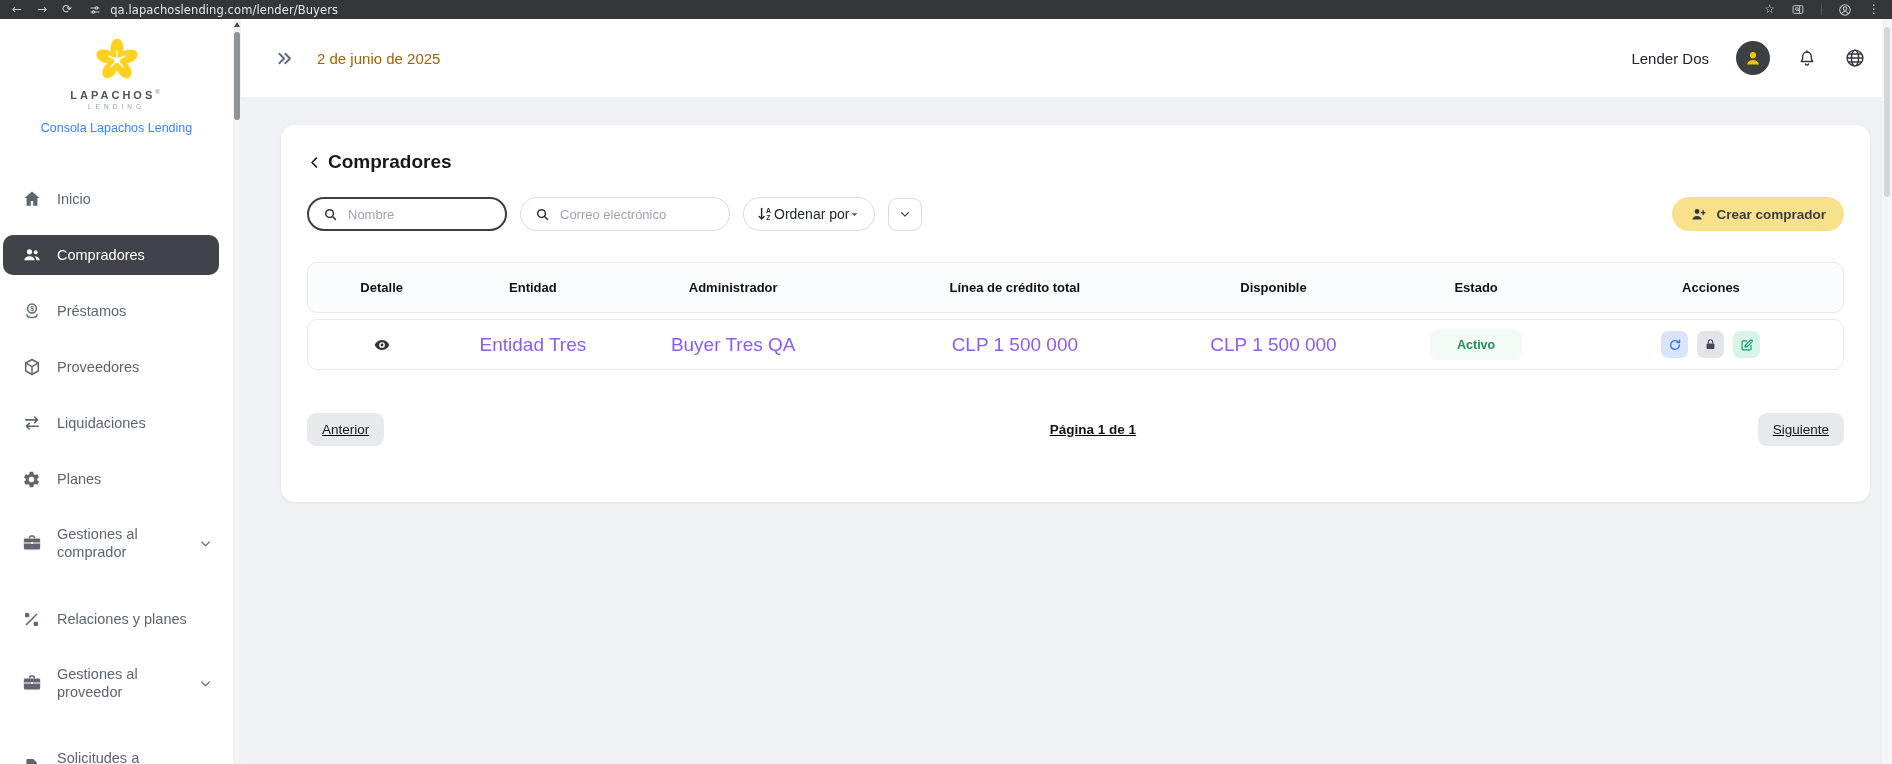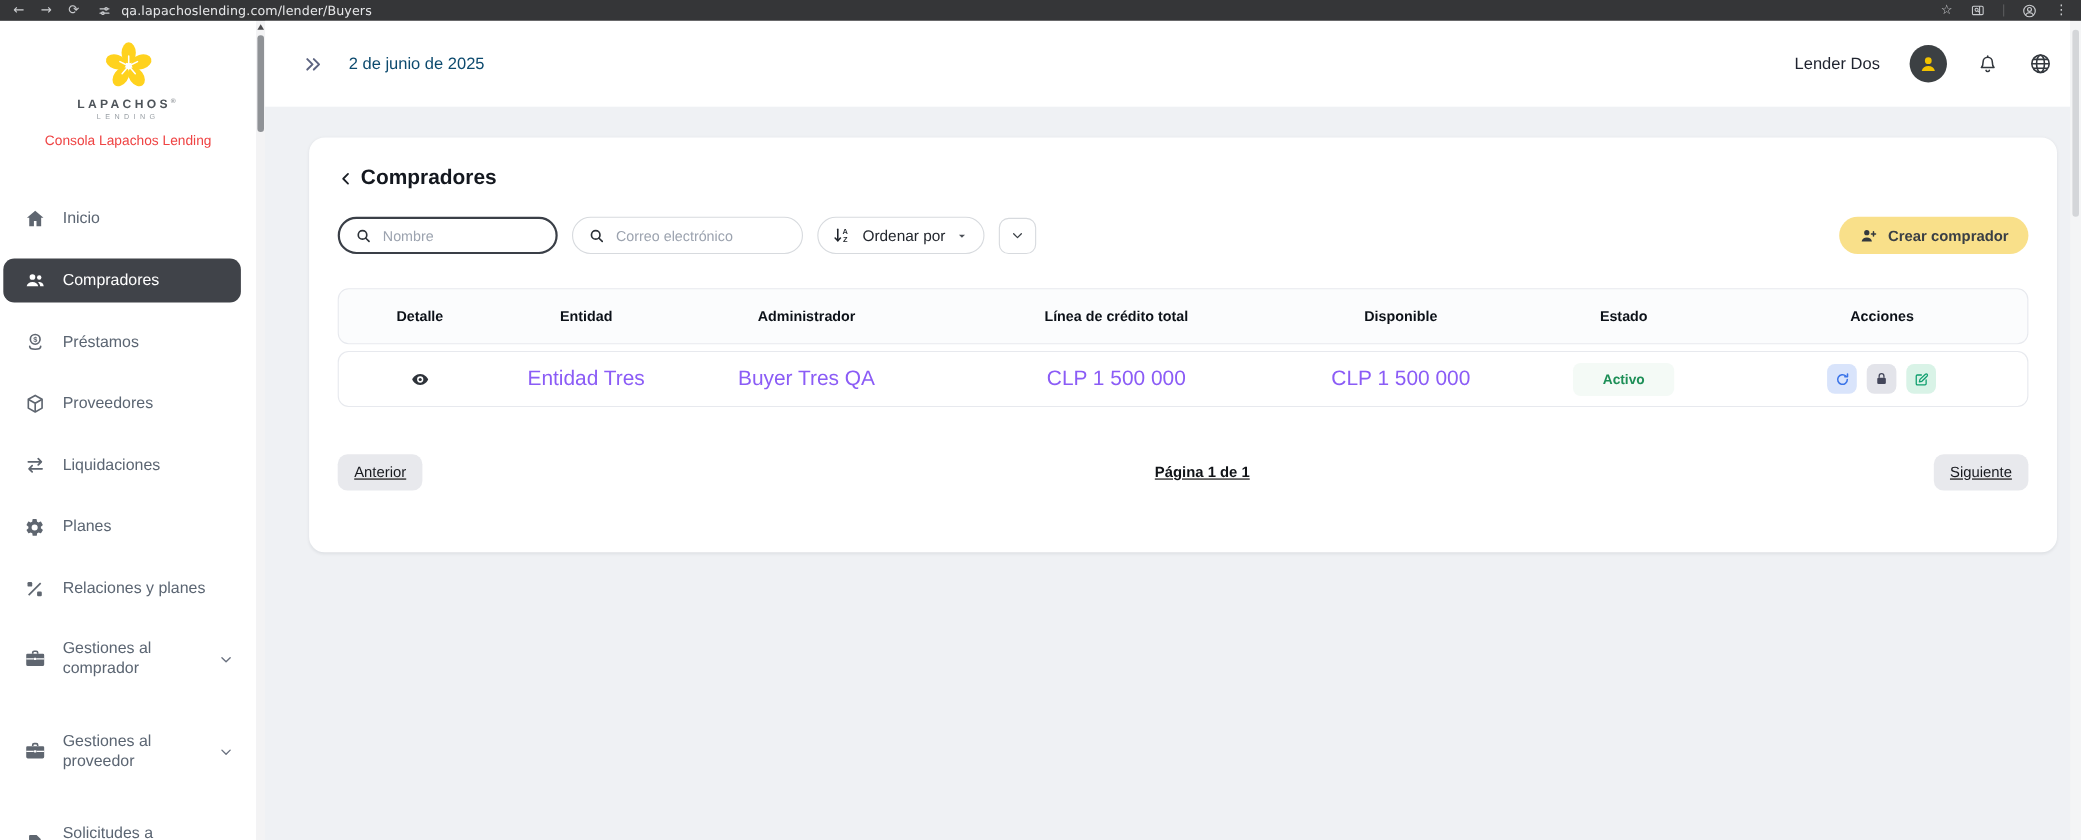--- a/index.html
+++ b/index.html
@@ -33,21 +33,21 @@
     position:absolute; top:3px; left:1px; width:0; height:0;
     border-left:3px solid transparent; border-right:3px solid transparent; border-bottom:5px solid #4c4c4f;
   }
   .sidebar-scroll .thumb { position:absolute; top:13px; left:1px; width:6px; height:88px; background:#8f9296; border-radius:3px; }
 
   .logo-block { padding-top:16px; text-align:center; height:141px; }
   .logo-flower { margin:0 auto; width:50px; height:50px; position:relative; }
   .brand { font-size:11px; font-weight:bold; letter-spacing:3px; color:#4e545a; margin-top:4px; }
   .brand sup { font-size:6px; color:#8a8f94; }
   .brand-sub { font-size:6.5px; letter-spacing:4px; color:#9aa0a6; margin-top:2px; }
-  .console-label { font-size:12.5px; color:#ef4444; margin-top:11px; }
+  .console-label { font-size:12.5px; color:#3b82f6; margin-top:11px; }
 
   .nav { padding-top:19px; }
   .nav-item {
     display:flex; align-items:center; gap:15px; margin:0 14px 16px 3px;
     min-height:40px; padding:0 6px 0 19px; border-radius:10px; cursor:pointer;
     color:#5b6572; font-size:14.5px;
   }
   .nav-item .nav-ico { flex:0 0 20px; color:#5f6670; }
   .nav-item .nav-label { line-height:1.25; }
   .nav-item.two-line { min-height:56px; margin-bottom:28px; }
@@ -56,21 +56,21 @@
   .nav-item.active .nav-ico { color:#ffffff; }
   .nav-chevron { margin-left:auto; color:#6b7280; }
 
   
   .main { position:absolute; left:241px; top:19px; width:1641px; height:745px; background:#eff1f4; }
   .main-header {
     height:78px; background:#ffffff; display:flex; align-items:center;
     padding:0 16px 0 34px;
   }
   .collapse-ico { color:#5d6480; margin-right:23px; cursor:pointer; }
-  .header-date { color:#0c4a6e; font-size:15px; }
+  .header-date { color:#a16207; font-size:15px; }
   .header-right { margin-left:auto; display:flex; align-items:center; gap:27px; }
   .user-name { color:#202430; font-size:15px; }
   .avatar {
     width:34px; height:34px; border-radius:50%; background:#3c4043;
     display:flex; align-items:center; justify-content:center; cursor:pointer;
   }
   .icon-btn { color:#33383e; cursor:pointer; background:none; border:none; padding:0; }
 
   
   .card {
@@ -89,21 +89,21 @@
   }
   .search-pill input {
     border:none; outline:none; font-size:13px; color:#3a3f47; width:130px;
     font-family:"Liberation Sans", sans-serif; background:transparent;
   }
   .search-pill input::placeholder { color:#9ca3af; }
   .pill-name { border:2px solid #3a3f47; width:200px; }
   .pill-email { border:1px solid #d7dade; width:210px; }
   .search-ico { color:#2d3238; }
   .sort-pill {
-    display:flex; align-items:center; gap:10px; height:34px; border-radius:17px;
+    display:flex; align-items:center; height:34px; border-radius:17px;
     border:1px solid #d7dade; padding:0 14px 0 12px; cursor:pointer; background:#fff;
   }
   .sort-label { font-size:14px; color:#23272e; }
   .sort-ico { color:#1f242b; }
   .caret-down { color:#4b5057; }
   .more-filters-btn {
     width:34px; height:33px; border-radius:9px; border:1px solid #d7dade; background:#fff;
     display:flex; align-items:center; justify-content:center; cursor:pointer; color:#3c4147;
   }
   .create-btn {
@@ -272,46 +272,46 @@
 
     <div class="nav-item">
       <span class="nav-ico">
         <svg width="19" height="19" viewBox="0 0 24 24" fill="currentColor">
             <path d="M19.14 12.94c.04-.3.06-.61.06-.94s-.02-.64-.07-.94l2.03-1.58a.5.5 0 0 0 .12-.64l-1.92-3.32a.5.5 0 0 0-.61-.22l-2.39.96a7.3 7.3 0 0 0-1.62-.94l-.36-2.54a.5.5 0 0 0-.5-.42h-3.84a.5.5 0 0 0-.5.42l-.36 2.54c-.59.24-1.13.56-1.62.94l-2.39-.96a.5.5 0 0 0-.61.22L2.74 8.84a.5.5 0 0 0 .12.64l2.03 1.58c-.05.3-.07.63-.07.94s.02.64.07.94l-2.03 1.58a.5.5 0 0 0-.12.64l1.92 3.32c.14.24.42.34.61.22l2.39-.96c.49.38 1.03.7 1.62.94l.36 2.54c.04.24.25.42.5.42h3.84c.25 0 .46-.18.5-.42l.36-2.54a7.3 7.3 0 0 0 1.62-.94l2.39.96c.23.09.5 0 .61-.22l1.92-3.32a.5.5 0 0 0-.12-.64zM12 15.5a3.5 3.5 0 1 1 0-7 3.5 3.5 0 0 1 0 7z"></path>
           </svg>
       </span>
       <span class="nav-label">Planes</span>
     </div>
 
-    <div class="nav-item">
-      <span class="nav-ico">
-        <svg width="19" height="19" viewBox="0 0 24 24" fill="currentColor">
-          <path d="M18.2 4.4l1.4 1.4L5.8 19.6l-1.4-1.4z"></path>
-          <rect x="3.8" y="3.8" width="5.4" height="5.4" rx="1.4"></rect>
-          <rect x="14.8" y="14.8" width="5.4" height="5.4" rx="1.4"></rect>
-        </svg>
-      </span>
-      <span class="nav-label">Relaciones y planes</span>
-    </div>
-
     <div class="nav-item two-line">
       <span class="nav-ico">
         <svg width="20" height="20" viewBox="0 0 24 24">
           <path fill="currentColor" d="M3.5 6.5h17a1.3 1.3 0 0 1 1.3 1.3V18a1.8 1.8 0 0 1-1.8 1.8H4A1.8 1.8 0 0 1 2.2 18V7.8a1.3 1.3 0 0 1 1.3-1.3z"></path>
           <path fill="none" stroke="currentColor" stroke-width="1.8" d="M9.3 6.3V5.2c0-.9.7-1.6 1.6-1.6h2.2c.9 0 1.6.7 1.6 1.6v1.1"></path>
           <path stroke="#ffffff" stroke-width="1.4" d="M2.2 12h8.2M13.6 12h8.2"></path>
           <rect x="10.6" y="10.8" width="2.8" height="2.4" rx=".6" fill="#ffffff"></rect>
         </svg>
       </span>
       <span class="nav-label">Gestiones al comprador</span>
       <span class="nav-chevron">
         <svg width="15" height="15" viewBox="0 0 24 24" fill="none" stroke="currentColor" stroke-width="2" stroke-linecap="round" stroke-linejoin="round">
             <path d="M6 9.5l6 6 6-6"></path>
           </svg>
       </span>
+    </div>
+
+    <div class="nav-item">
+      <span class="nav-ico">
+        <svg width="19" height="19" viewBox="0 0 24 24" fill="currentColor">
+          <path d="M18.2 4.4l1.4 1.4L5.8 19.6l-1.4-1.4z"></path>
+          <rect x="3.8" y="3.8" width="5.4" height="5.4" rx="1.4"></rect>
+          <rect x="14.8" y="14.8" width="5.4" height="5.4" rx="1.4"></rect>
+        </svg>
+      </span>
+      <span class="nav-label">Relaciones y planes</span>
     </div>
 
     <div class="nav-item two-line">
       <span class="nav-ico">
         <svg width="20" height="20" viewBox="0 0 24 24">
           <path fill="currentColor" d="M3.5 6.5h17a1.3 1.3 0 0 1 1.3 1.3V18a1.8 1.8 0 0 1-1.8 1.8H4A1.8 1.8 0 0 1 2.2 18V7.8a1.3 1.3 0 0 1 1.3-1.3z"></path>
           <path fill="none" stroke="currentColor" stroke-width="1.8" d="M9.3 6.3V5.2c0-.9.7-1.6 1.6-1.6h2.2c.9 0 1.6.7 1.6 1.6v1.1"></path>
           <path stroke="#ffffff" stroke-width="1.4" d="M2.2 12h8.2M13.6 12h8.2"></path>
           <rect x="10.6" y="10.8" width="2.8" height="2.4" rx=".6" fill="#ffffff"></rect>
         </svg>

